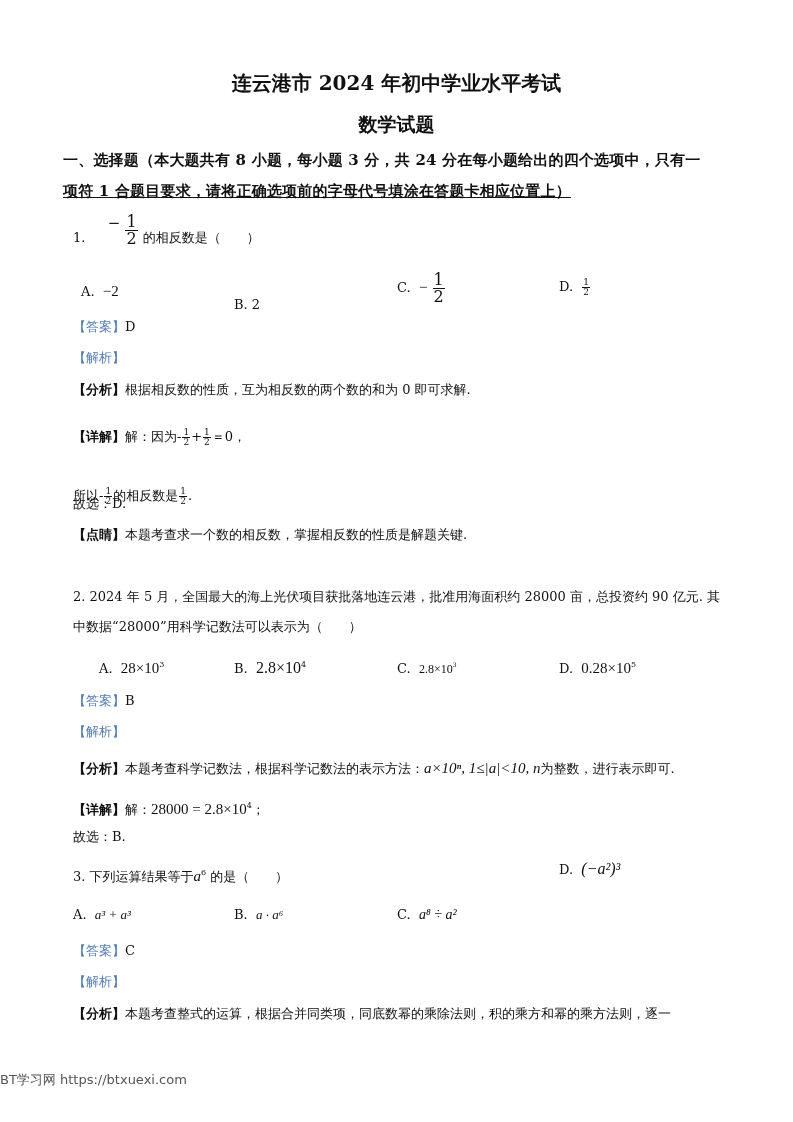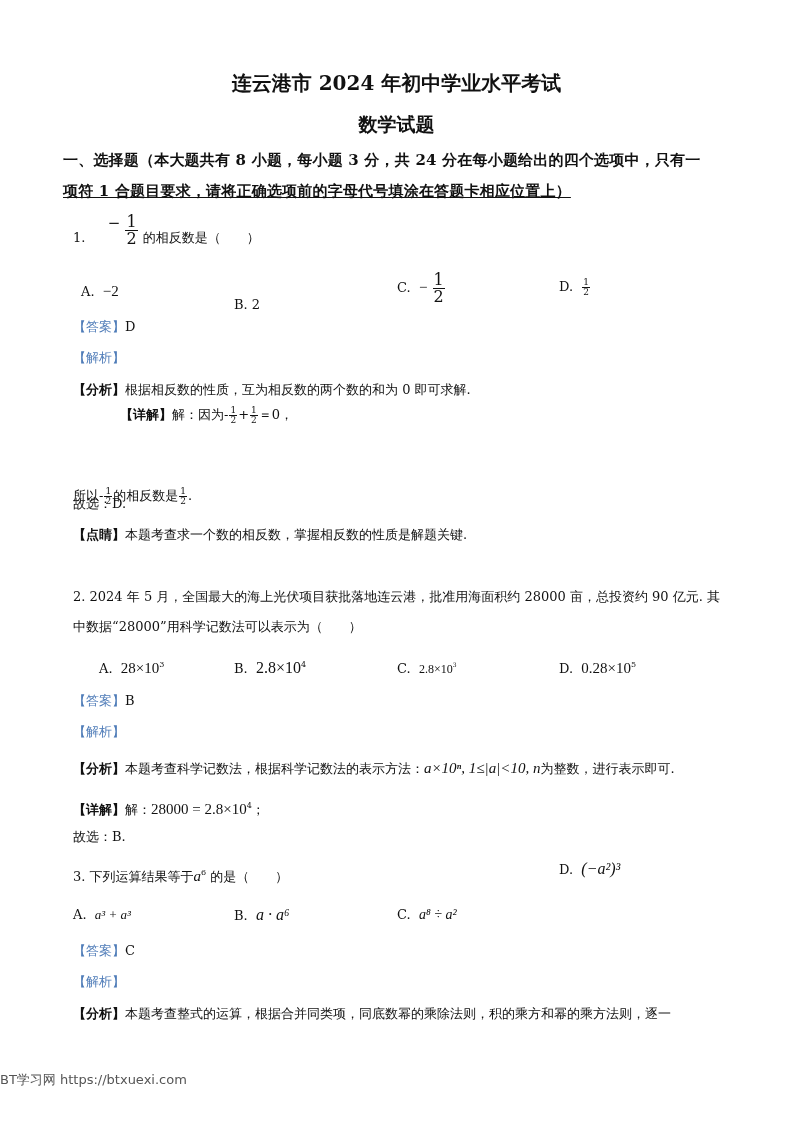--- a/index.html
+++ b/index.html
@@ -70,21 +70,21 @@
     </span>
   </div>
 
   <div class="line" style="top:318px;">
     <span class="blue">【答案】</span><span>D</span>
   </div>
   <div class="line blue" style="top:349px;">【解析】</div>
   <div class="line" style="top:381px;">
     <span class="bk">【分析】</span><span>根据相反数的性质，互为相反数的两个数的和为 0 即可求解.</span>
   </div>
-  <div class="line" style="top:406px;margin-left:47px;">
+  <div class="line" style="top:428px;">
     <span class="bk">【详解】</span><span>解：因为-</span><span class="frac small">
         <span class="n">1</span>
         <span>2</span>
       </span><span>+</span><span class="frac small">
         <span class="n">1</span>
         <span>2</span>
       </span><span>＝0，</span>
   </div>
   <div class="line" style="top:459px;margin-top:28px;">
     <span>所以-</span><span class="frac small">
@@ -140,21 +140,21 @@
     <span>下列运算结果等于</span><span class="math it">a</span><sup>6</sup>
     <span>的是（　　）</span>
   </div>
 
   <div class="opt" style="top:906px; left:73px;">
     <span>A.</span>&nbsp;
     <span class="math it" style="font-size:13px;">a³ + a³</span>
   </div>
   <div class="opt" style="top:906px; left:234px;">
     <span>B.</span>&nbsp;
-    <span class="math it" style="font-size:16px;font-family:Liberation Serif, serif;">a · a⁶</span>
+    <span class="math it" style="font-size:13px;font-family:Liberation Serif, serif;">a · a⁶</span>
   </div>
   <div class="opt" style="top:906px; left:397px;">
     <span>C.</span>&nbsp;
     <span class="math it" style="font-size:14px;">a⁸ ÷ a²</span>
   </div>
   <div class="opt" style="top:860px; left:559px;">
     <span>D.</span>&nbsp;
     <span class="math it" style="font-size:16px;">(−a²)³</span>
   </div>
 

